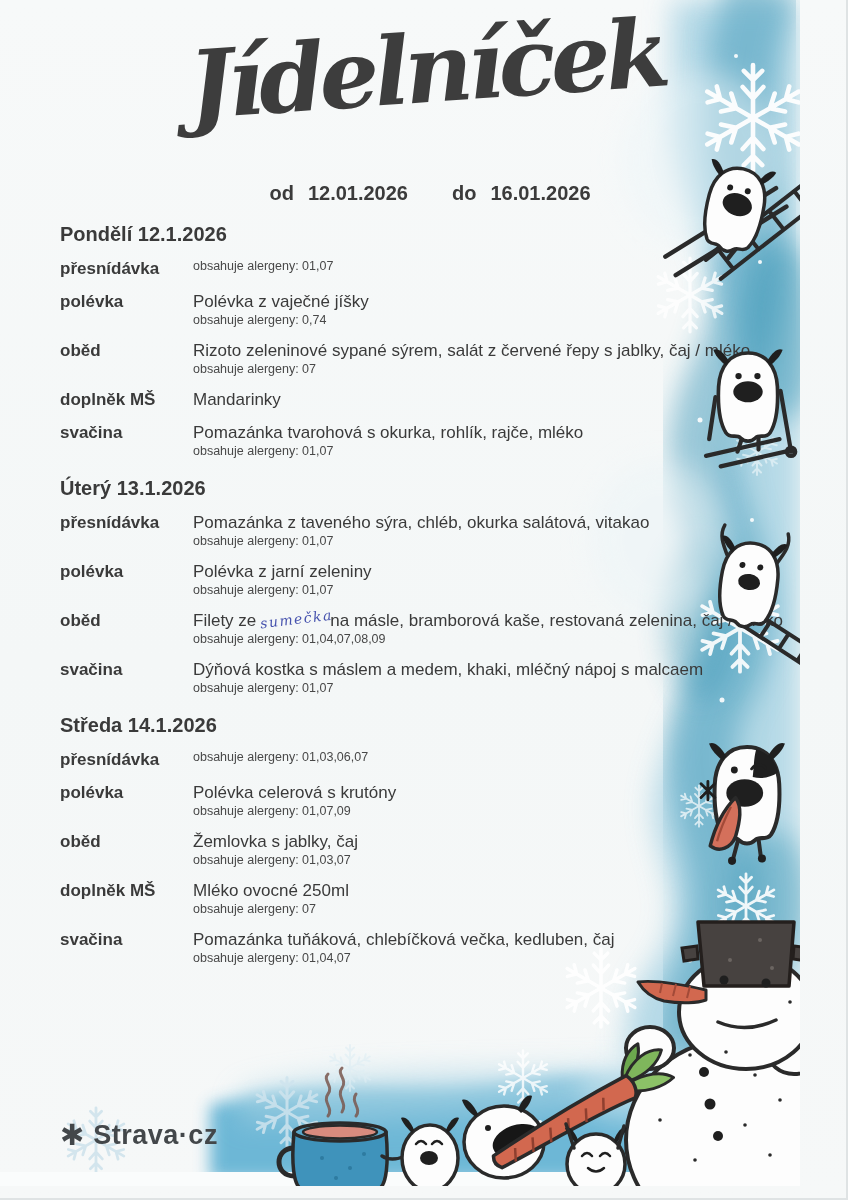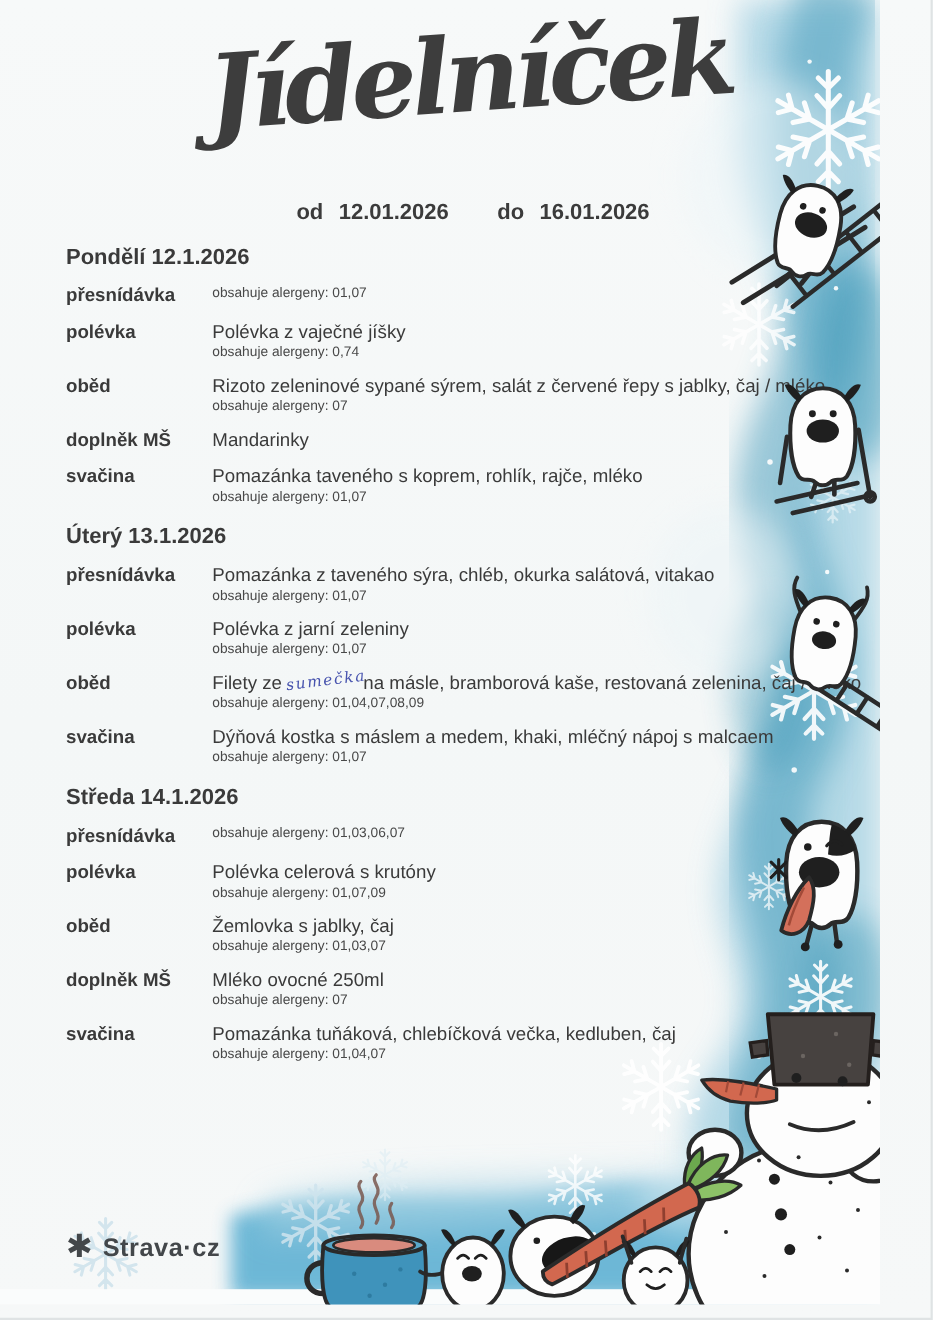--- a/index.html
+++ b/index.html
@@ -31,21 +31,21 @@
   .allergens{font-size:12.5px;color:#484848;margin-top:1px;line-height:15px;}
   .gap{display:inline-block;width:74px;position:relative;}
   .handnote{
     position:absolute;left:4px;top:-17px;
     font-family:"DejaVu Serif", serif;font-style:italic;
     color:#4753ae;font-size:14px;letter-spacing:1.5px;white-space:nowrap;
     transform:rotate(-7deg);
   }
   .logo{position:absolute;left:60px;top:1120px;z-index:2;display:flex;align-items:center;gap:9px;}
   .logo .mark{font-size:29px;color:#43474a;line-height:1;}
-  .logo .word{font-size:23px;font-weight:bold;color:#43474a;letter-spacing:.5px;}
+  .logo .word{font-size:27px;font-weight:bold;color:#43474a;letter-spacing:.5px;}
 </style>
 </head>
 <body>
 
 <div class="page">
 
   <svg class="decor behind" width="848" height="1200" viewBox="0 0 848 1200">
     <defs>
       <filter id="f8" x="-40%" y="-40%" width="180%" height="180%">
           <feGaussianBlur stdDeviation="8"></feGaussianBlur>
@@ -150,21 +150,21 @@
       <div class="meal-label">doplněk MŠ</div>
       <div class="meal-body">
         <div class="meal-text">Mandarinky</div>
 
       </div>
     </div>
 
     <div class="row">
       <div class="meal-label">svačina</div>
       <div class="meal-body">
-        <div class="meal-text">Pomazánka taveného s koprem, rohlík, rajče, mléko</div>
+        <div class="meal-text">Pomazánka tvarohová s okurka, rohlík, rajče, mléko</div>
         <div class="allergens">obsahuje alergeny: 01,07</div>
       </div>
     </div>
   </div>
     </section>
 
     <section class="day">
       <h2 class="day-heading">Úterý 13.1.2026</h2>
       <div class="day-rows">
     <div class="row">

